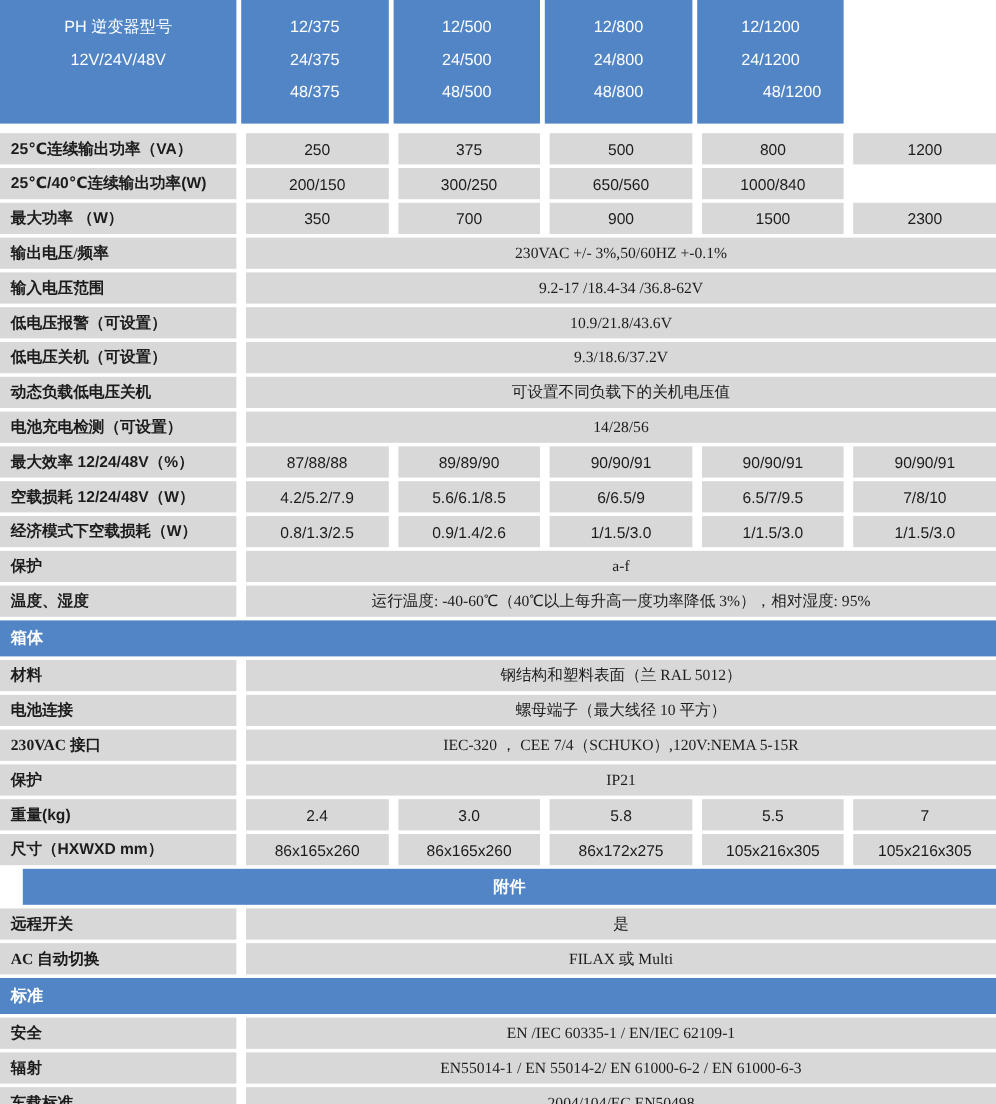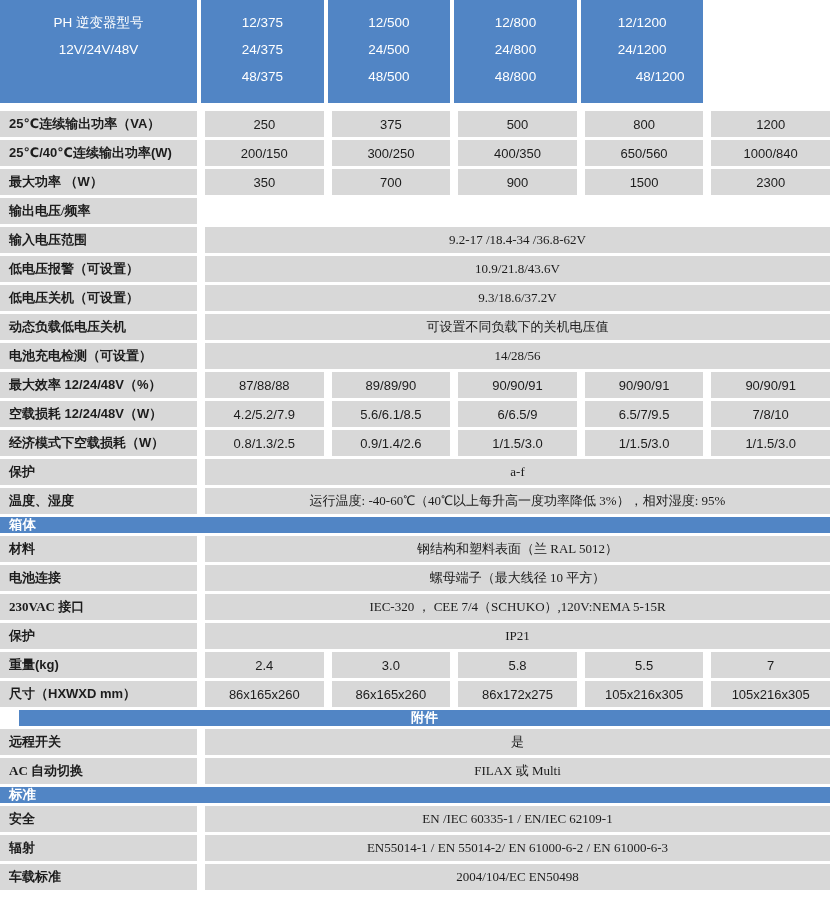--- a/index.html
+++ b/index.html
@@ -29,21 +29,21 @@
   
   .row{display:grid;grid-template-columns:197px repeat(5,1fr);column-gap:8px;height:26px;}
   .row.merged{grid-template-columns:197px 1fr;font-family:Liberation Serif, serif;}
   .cell{
     background:var(--gray);font-size:13px;
     display:flex;align-items:center;justify-content:center;
     white-space:nowrap;
   }
   .cell.label{justify-content:flex-start;padding-left:9px;font-weight:bold;}
   .section-bar{
-    height:16px;background:var(--blue);color:#fff;font-weight:bold;font-size:13.5px;
+    height:30px;background:var(--blue);color:#fff;font-weight:bold;font-size:13.5px;
     display:flex;align-items:center;padding-left:9px;
   }
   .section-bar.center{justify-content:center;padding-left:0;margin-left:19px;}
 </style>
 </head>
 <body>
 
 <div class="table">
   <div class="header-row" id="header-row">
       <div class="hcell col-0">
@@ -75,32 +75,32 @@
         <div class="cell label">25℃连续输出功率（VA）</div>
         <div class="cell">250</div>
         <div class="cell">375</div>
         <div class="cell">500</div>
         <div class="cell">800</div>
         <div class="cell">1200</div>
       </div><div class="row">
         <div class="cell label">25℃/40℃连续输出功率(W)</div>
         <div class="cell">200/150</div>
         <div class="cell">300/250</div>
-        <div class="cell">400/350</div>
         <div class="cell">650/560</div>
         <div class="cell">1000/840</div>
       </div><div class="row">
         <div class="cell label">最大功率 （W）</div>
         <div class="cell">350</div>
         <div class="cell">700</div>
         <div class="cell">900</div>
         <div class="cell">1500</div>
         <div class="cell">2300</div>
       </div><div class="row merged">
         <div class="cell label">输出电压/频率</div>
+        <div class="cell">230VAC +/- 3%,50/60HZ +-0.1%</div>
       </div><div class="row merged">
         <div class="cell label">输入电压范围</div>
         <div class="cell">9.2-17 /18.4-34 /36.8-62V</div>
       </div><div class="row merged">
         <div class="cell label">低电压报警（可设置）</div>
         <div class="cell">10.9/21.8/43.6V</div>
       </div><div class="row merged">
         <div class="cell label">低电压关机（可设置）</div>
         <div class="cell">9.3/18.6/37.2V</div>
       </div><div class="row merged">

